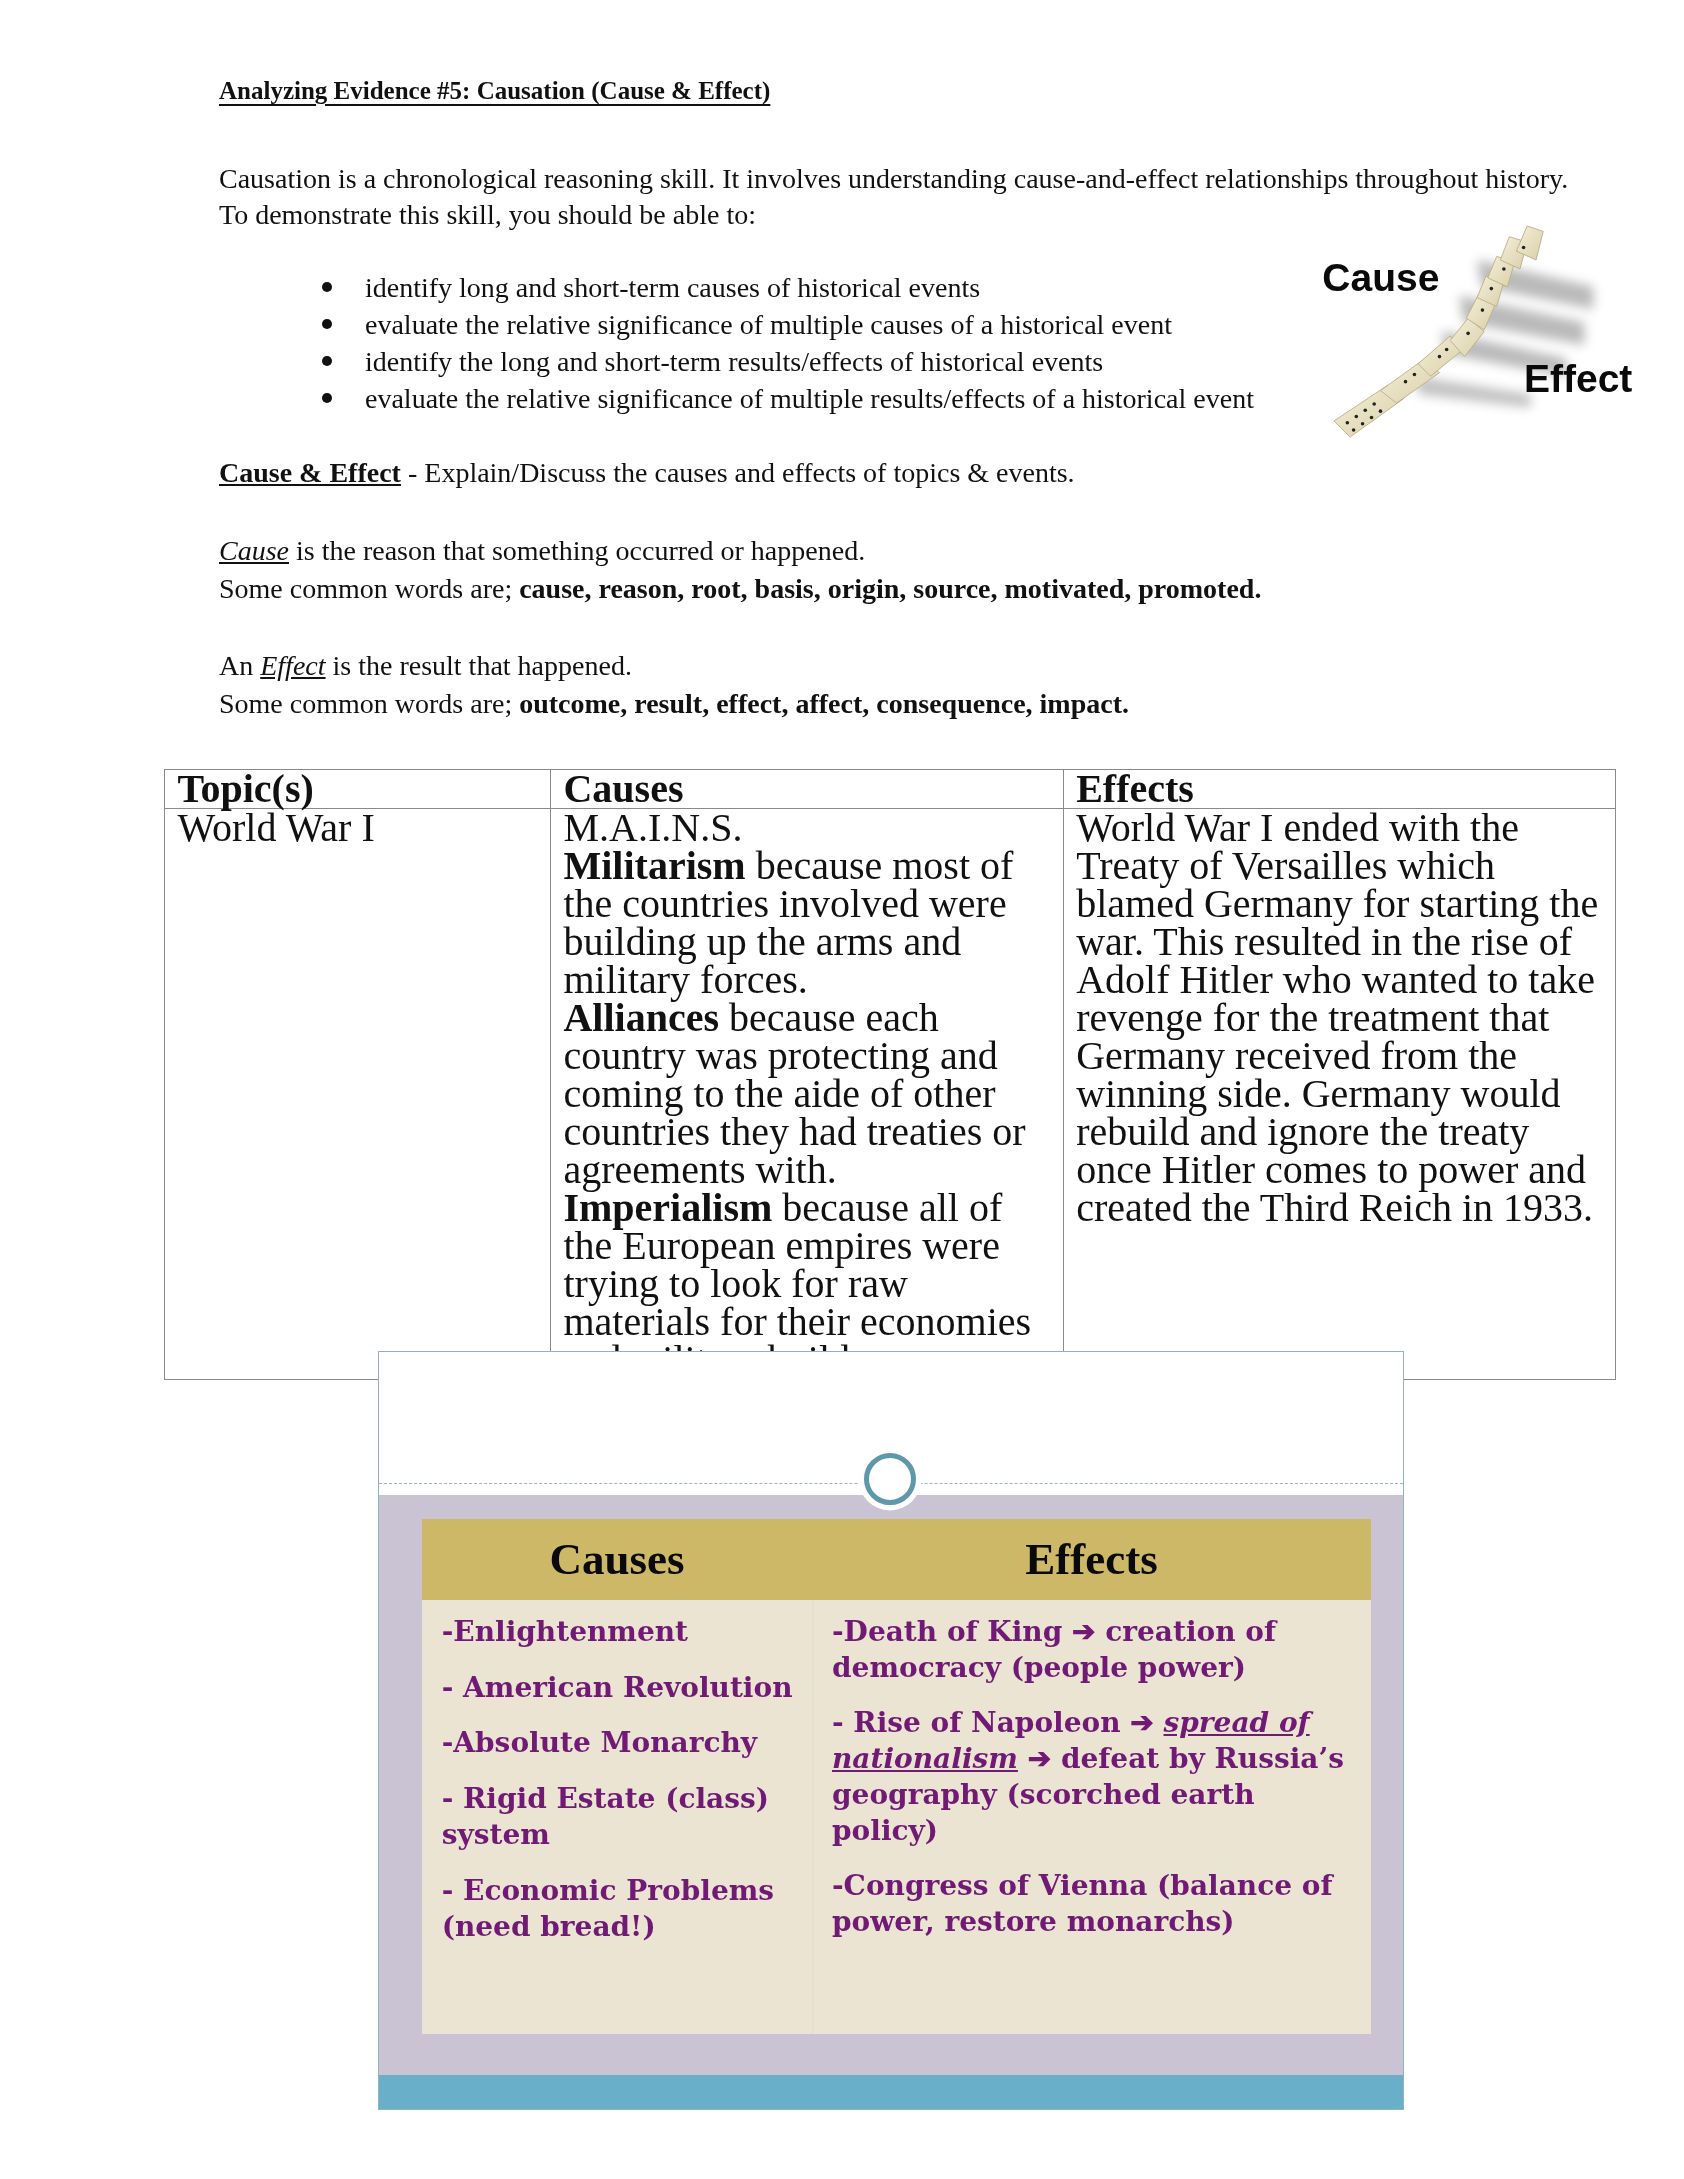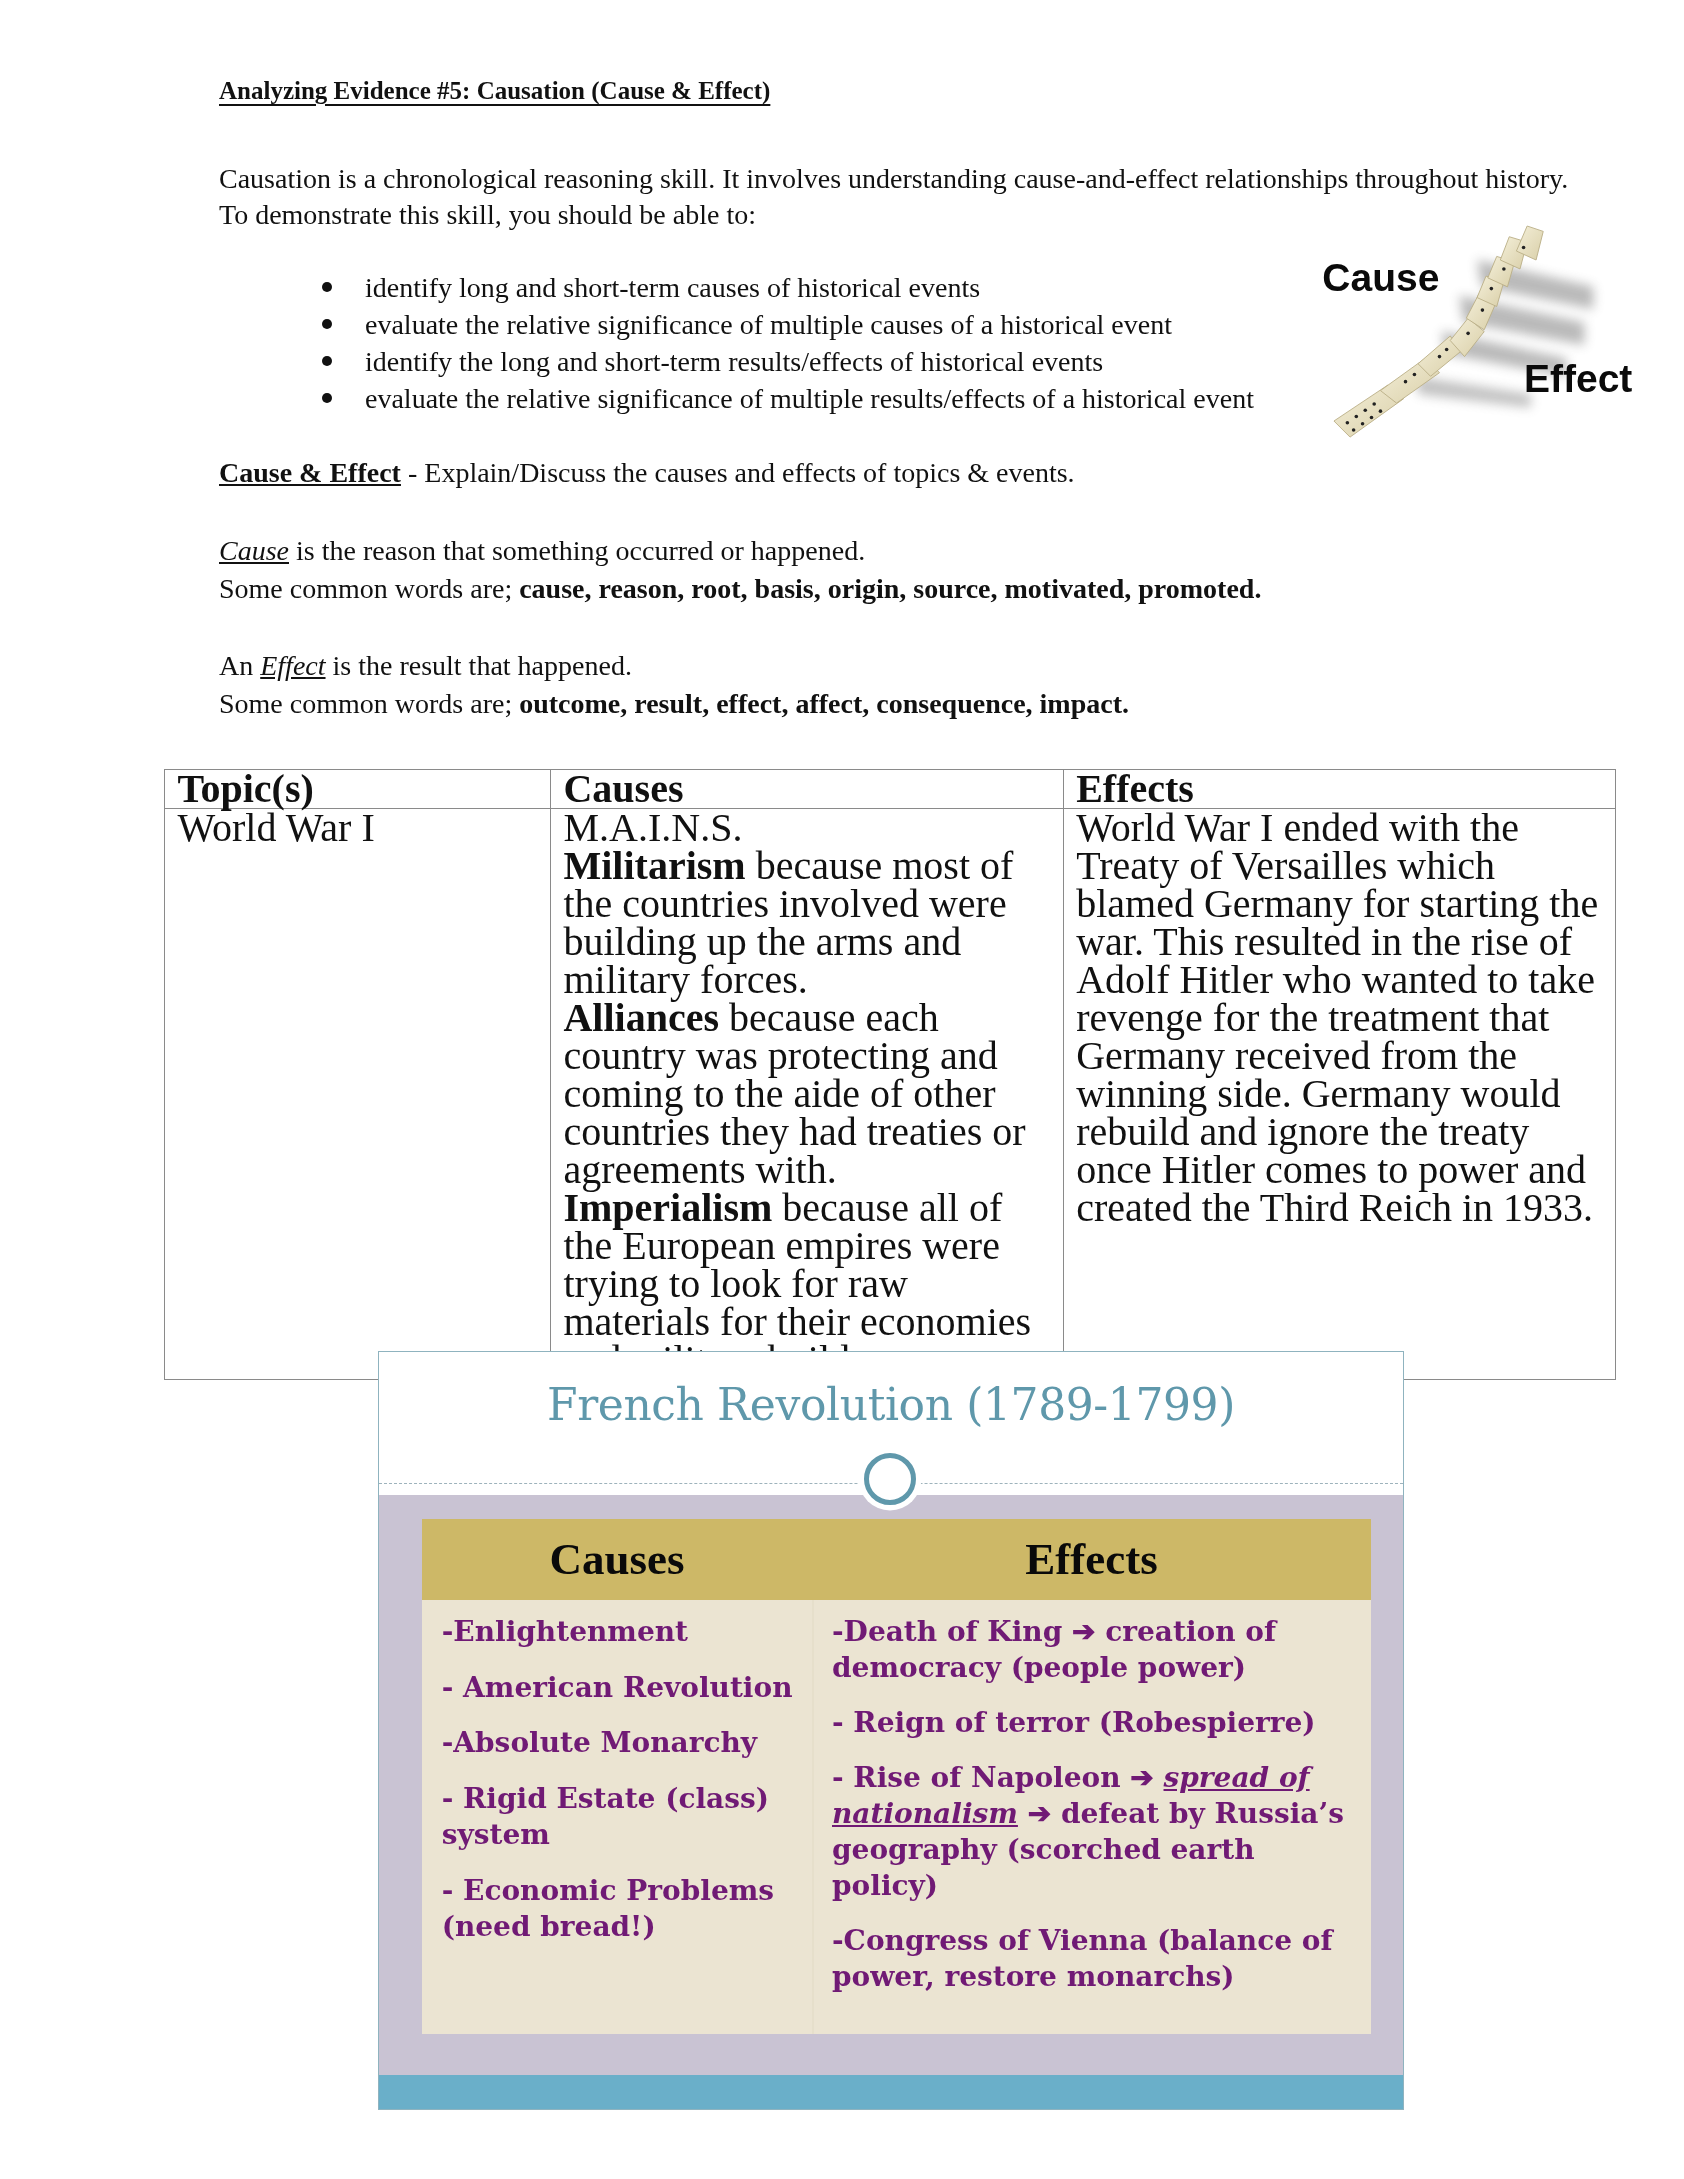--- a/index.html
+++ b/index.html
@@ -145,21 +145,20 @@
       <div><span class="b">Militarism</span><span> because most of the countries involved were building up the arms and military forces.</span></div>
       <div><span class="b">Alliances</span><span> because each country was protecting and coming to the aide of other countries they had treaties or agreements with.</span></div>
       <div><span class="b">Imperialism</span><span> because all of the European empires were trying to look for raw materials for their economies and military build ups.</span></div>
     </td>
     <td class="col3">World War I ended with the Treaty of Versailles which blamed Germany for starting the war. This resulted in the rise of Adolf Hitler who wanted to take revenge for the treatment that Germany received from the winning side. Germany would rebuild and ignore the treaty once Hitler comes to power and created the Third Reich in 1933.</td>
   </tr>
 </tbody>
   </table>
 
 <div class="abs slide">
-  <div class="slide-title">French Revolution (1789-1799)</div>
   <div class="dash"></div>
   <div class="lav"></div>
   <div class="circle"></div>
   <div class="band"></div>
 
   <div class="inner">
     <div class="inner-head">
       <div class="ih1">Causes</div>
       <div class="ih2">Effects</div>
     </div>
@@ -170,21 +169,20 @@
       <div class="item">- American Revolution</div>
       <div class="item">-Absolute Monarchy</div>
       <div class="item">- Rigid Estate (class) system</div>
       <div class="item">- Economic Problems (need bread!)</div>
     </div>
 
     <div class="fr-list fr-effects">
       <div class="item">
         <span>-Death of King </span><span>➔</span><span> creation of democracy (people power)</span>
       </div>
-      <div class="item">- Reign of terror (Robespierre)</div>
       <div class="item">
         <span>- Rise of Napoleon </span><span>➔</span> <span class="i u">spread of nationalism</span> <span>➔</span><span> defeat by Russia’s geography (scorched earth policy)</span>
       </div>
       <div class="item">-Congress of Vienna (balance of power, restore monarchs)</div>
     </div>
   </div>
 </div>
 
 
 </body></html>

